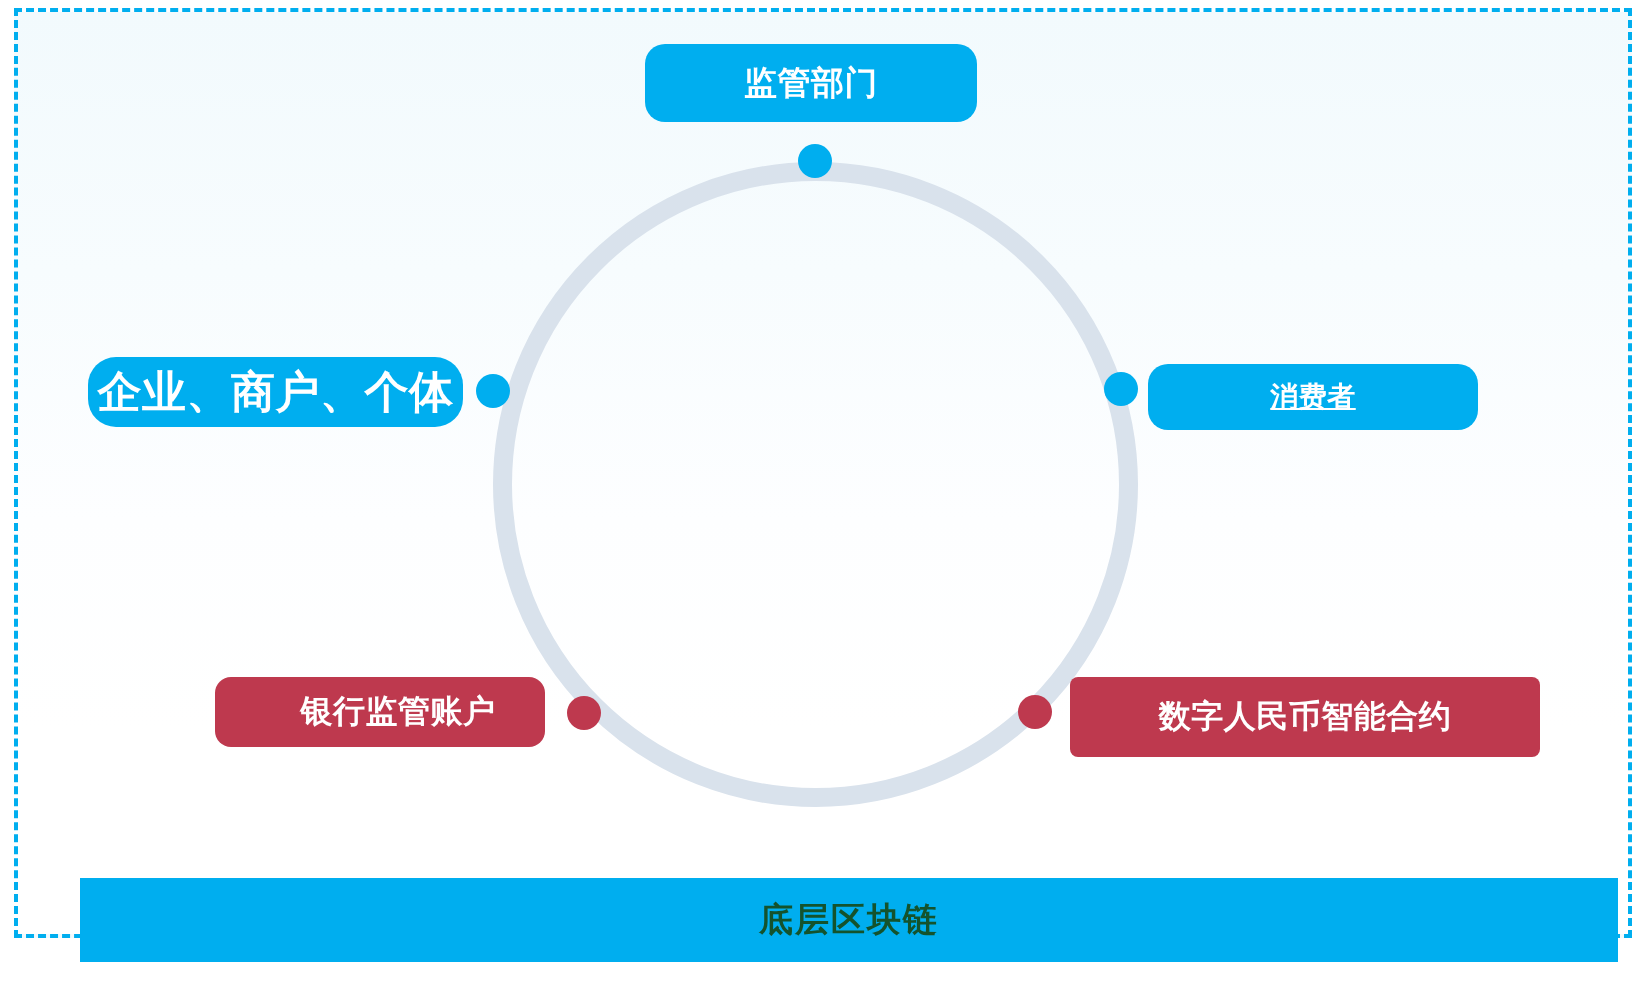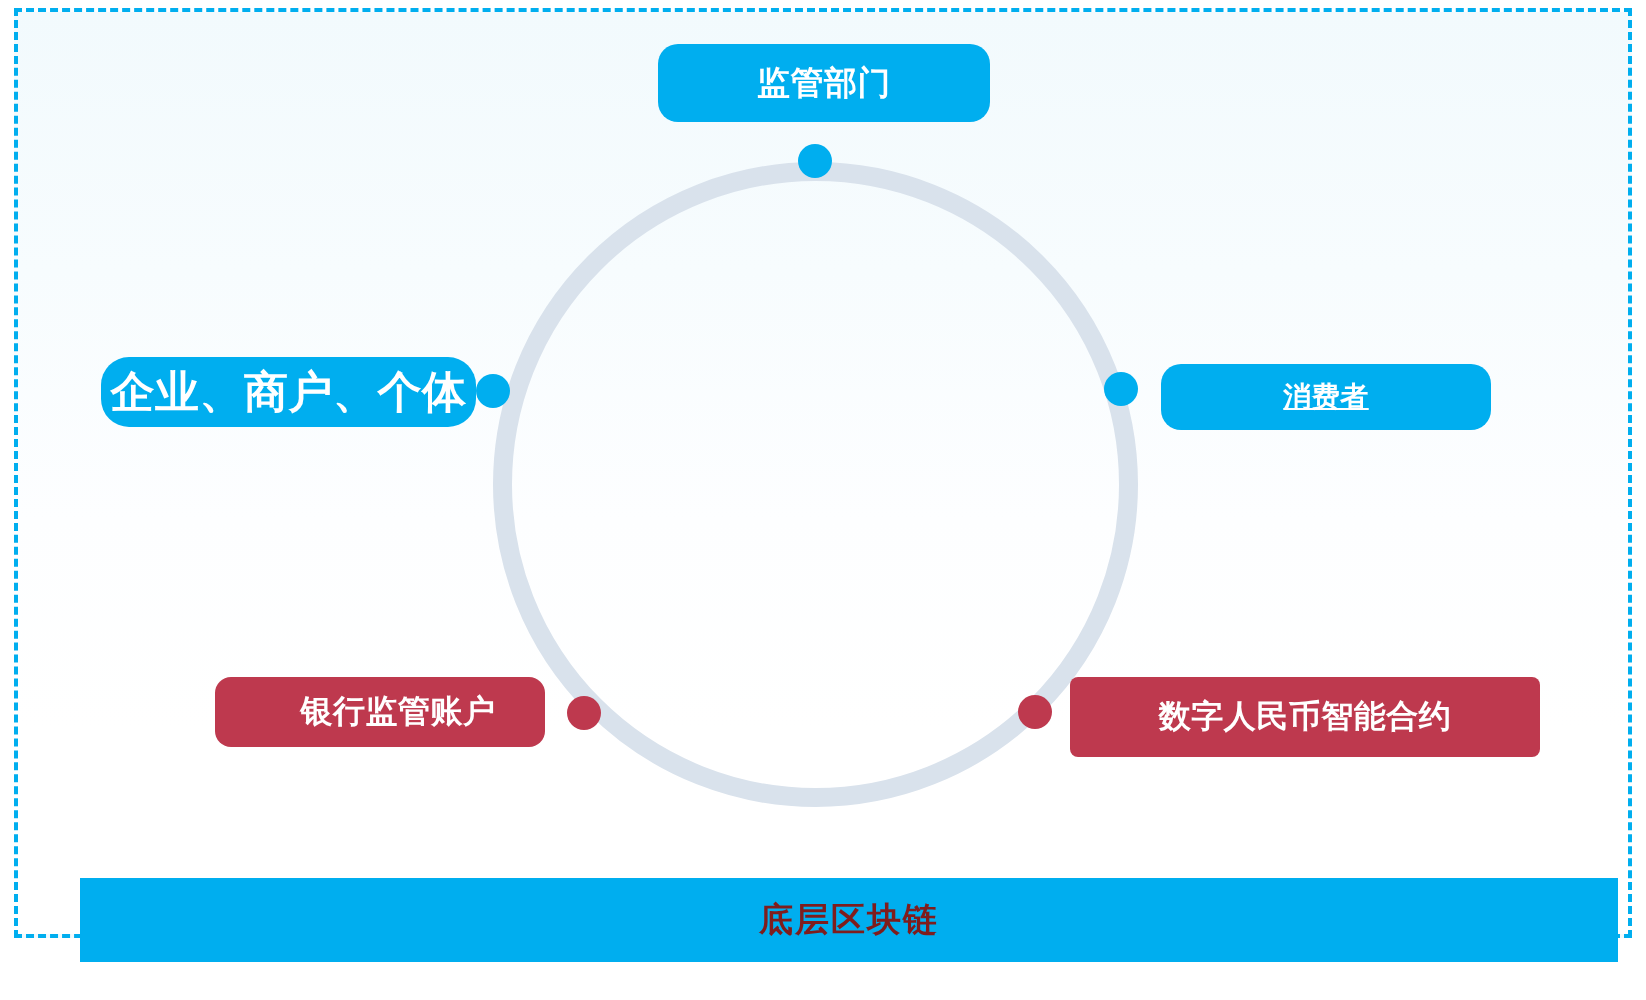--- a/index.html
+++ b/index.html
@@ -67,21 +67,21 @@
     position: absolute;
     display: flex;
     align-items: center;
     justify-content: center;
     color: #FFFFFF;
     font-weight: 700;
     letter-spacing: 0.5px;
     box-sizing: border-box;
     white-space: nowrap;
   }
-  .pill.blue { background: #00AEEF; margin-left: 13px; }
+  .pill.blue { background: #00AEEF; }
   .pill.red  { background: #BE394E; }
 
   #pill-regulator {
     left: 627px; top: 32px;
     width: 332px; height: 78px;
     border-radius: 20px;
     font-size: 33px;
   }
   #pill-enterprise {
     left: 70px; top: 345px;
@@ -129,21 +129,21 @@
   #bar-blockchain {
     position: absolute;
     left: 62px;
     top: 866px;
     width: 1538px;
     height: 84px;
     display: flex;
     align-items: center;
     justify-content: center;
     background: #00AEEF;
-    color: #7f1d1d;
+    color: #14532d;
     font-size: 34px;
     font-weight: 700;
     letter-spacing: 2px;
     font-family: Liberation Mono, monospace;
   }
 </style>
 </head>
 <body>
 
 <div id="canvas">

